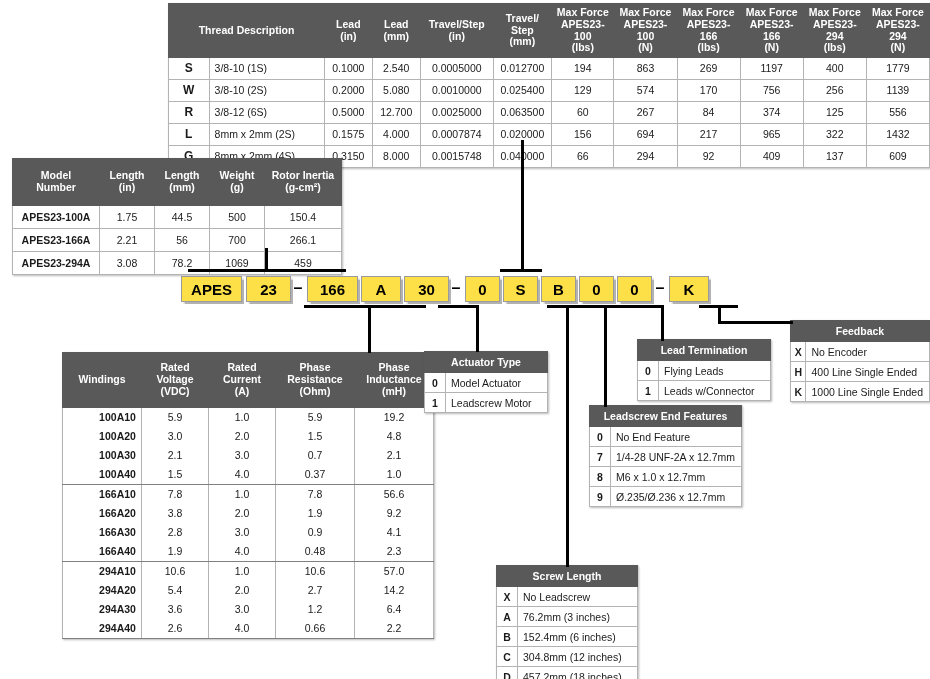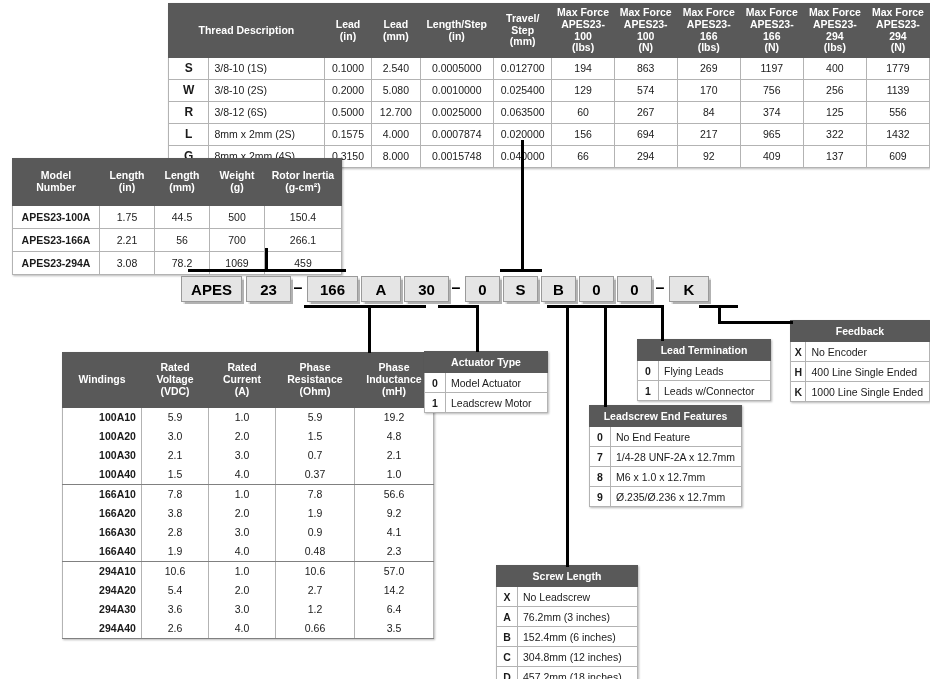--- a/index.html
+++ b/index.html
@@ -55,21 +55,21 @@
     padding:4px 6px;font-size:10.5px;border:1px solid #595959;
   }
   table.opt td{border:1px solid #b3b3b3;height:17px;font-size:10.5px;}
   table.opt td.k{width:18px;text-align:center;font-weight:bold;}
   table.opt td.v{text-align:left;padding:0 6px 0 5px;white-space:nowrap;}
 
   
   #code-row{top:276px;left:181px;height:26px;}
   .cbox{
     position:absolute;top:0;height:24px;
-    border:1px solid #9a9a9a;background:#e5e5e5;
+    border:1px solid #9a9a9a;background:#fde047;
     box-shadow:1.5px 1.5px 1px rgba(0,0,0,.30);
     font-weight:bold;font-size:15px;
     display:flex;align-items:center;justify-content:center;
     color:#000;
   }
   .dash{
     position:absolute;top:0;height:24px;width:14px;
     display:flex;align-items:center;justify-content:center;
     font-weight:bold;font-size:16px;color:#000;
   }
@@ -89,21 +89,21 @@
         <th colspan="2" style="width:165px;height:44px;">
           <span>Thread Description</span>
         </th>
         <th style="width:45px;">
           <span>Lead</span><br><span>(in)</span>
         </th>
         <th style="width:46px;">
           <span>Lead</span><br><span>(mm)</span>
         </th>
         <th style="width:70px;">
-          <span>Length/Step</span><br><span>(in)</span>
+          <span>Travel/Step</span><br><span>(in)</span>
         </th>
         <th style="width:56px;">
           <span>Travel/</span><br><span>Step</span><br><span>(mm)</span>
         </th>
         <th style="width:60px;">
           <span>Max Force</span><br><span>APES23-100</span><br><span>(lbs)</span>
         </th>
         <th style="width:61px;">
           <span>Max Force</span><br><span>APES23-100</span><br><span>(N)</span>
         </th>
@@ -340,21 +340,21 @@
           <td>3.6</td>
           <td>3.0</td>
           <td>1.2</td>
           <td>6.4</td>
         </tr>
         <tr class="grp-last">
           <td class="wd">294A40</td>
           <td>2.6</td>
           <td>4.0</td>
           <td>0.66</td>
-          <td>3.5</td>
+          <td>2.2</td>
         </tr>
       </tbody>
   </table>
 </div>
 
 <div class="abs" style="left:424px;top:351px;">
   <table class="opt">
     <thead>
         <tr>
       <th colspan="2" style="width:110px;">Actuator Type</th>

